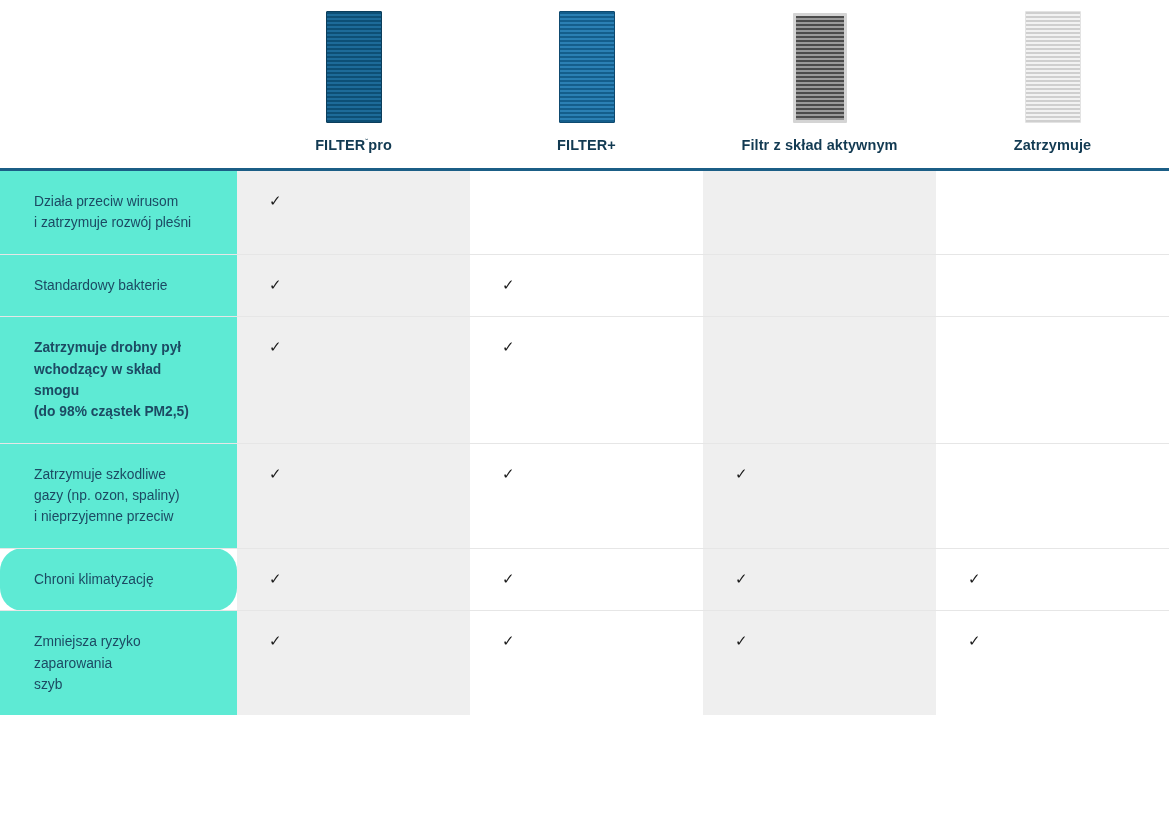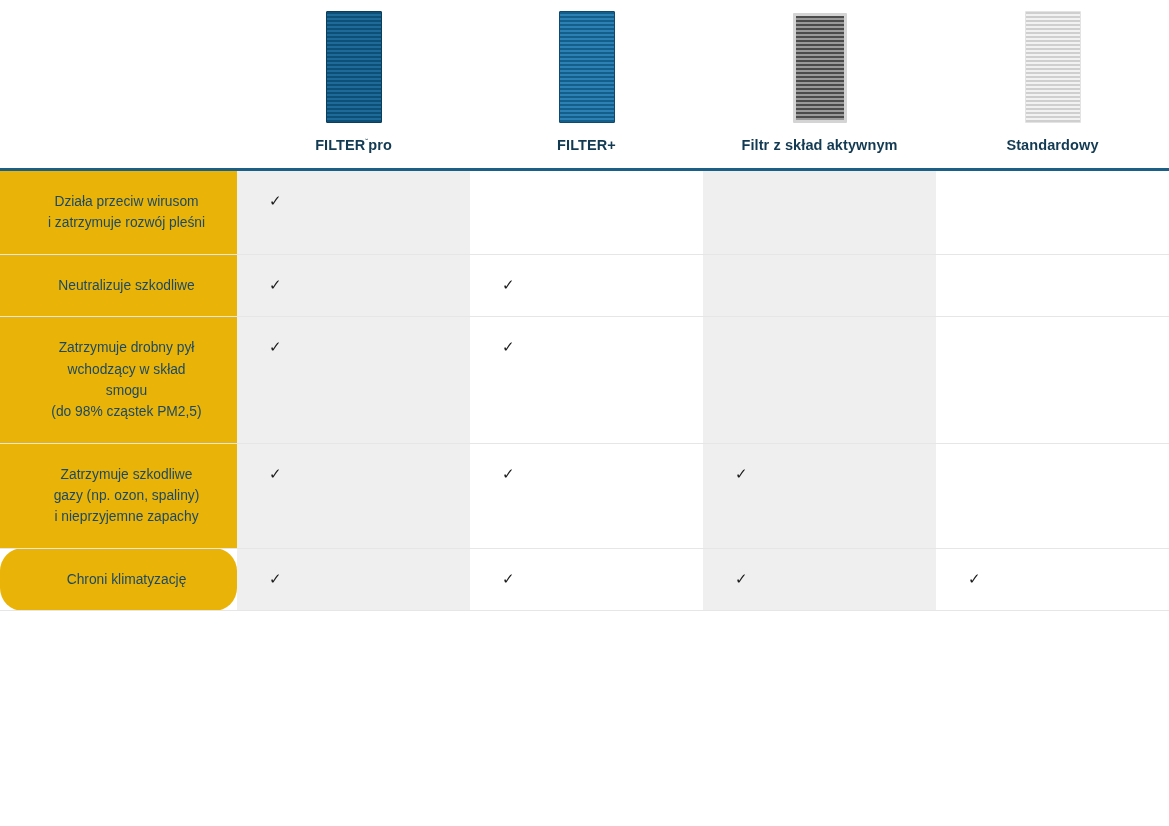--- a/index.html
+++ b/index.html
@@ -100,23 +100,22 @@
     vertical-align: super;
     font-weight: bold;
   }
   
   td.feature {
     padding: 20px 18px 20px 34px;
     font-size: 13.8px;
     line-height: 1.55;
     color: #1c4a63;
     vertical-align: top;
-    background: #eab308;
+    background: #5eead4;
     border-bottom: 1px solid #e6e6e6;
-    text-align: center;
   }
   td.mark {
     vertical-align: top;
     padding: 20px 0 20px 32px;
     border-bottom: 1px solid #e6e6e6;
   }
   td.mark.shaded { background: #efefef; }
   td.mark.plain  { background: #ffffff; }
   .check {
     font-size: 15px;
@@ -160,70 +159,79 @@
         <th class="head-cell">
           <div class="head-inner">
             <div class="filter-img img-carbon"></div>
             <div class="col-title">Filtr z skład aktywnym</div>
           </div>
         </th>
 
         <th class="head-cell">
           <div class="head-inner">
             <div class="filter-img img-standard"></div>
-            <div class="col-title">Standardowy</div>
+            <div class="col-title">Zatrzymuje</div>
           </div>
         </th>
       </tr>
     </thead>
     <tbody>
 
       <tr>
         <td class="feature" style="white-space: pre-line;">Działa przeciw wirusom
 i zatrzymuje rozwój pleśni</td>
         <td class="mark shaded"><span class="check">✓</span></td>
         <td class="mark plain"><span class="check empty"></span></td>
         <td class="mark shaded"><span class="check empty"></span></td>
         <td class="mark plain"><span class="check empty"></span></td>
       </tr>
 
       <tr>
-        <td class="feature" style="white-space: pre-line;">Neutralizuje szkodliwe</td>
+        <td class="feature" style="white-space: pre-line;">Standardowy bakterie</td>
         <td class="mark shaded"><span class="check">✓</span></td>
         <td class="mark plain"><span class="check">✓</span></td>
         <td class="mark shaded"><span class="check empty"></span></td>
         <td class="mark plain"><span class="check empty"></span></td>
       </tr>
 
       <tr>
-        <td class="feature" style="white-space: pre-line;">Zatrzymuje drobny pył
+        <td class="feature" style="white-space: pre-line; font-weight: bold;">Zatrzymuje drobny pył
 wchodzący w skład
 smogu
 (do 98% cząstek PM2,5)</td>
         <td class="mark shaded"><span class="check">✓</span></td>
         <td class="mark plain"><span class="check">✓</span></td>
         <td class="mark shaded"><span class="check empty"></span></td>
         <td class="mark plain"><span class="check empty"></span></td>
       </tr>
 
       <tr>
         <td class="feature" style="white-space: pre-line;">Zatrzymuje szkodliwe
 gazy (np. ozon, spaliny)
-i nieprzyjemne zapachy</td>
+i nieprzyjemne przeciw</td>
         <td class="mark shaded"><span class="check">✓</span></td>
         <td class="mark plain"><span class="check">✓</span></td>
         <td class="mark shaded"><span class="check">✓</span></td>
         <td class="mark plain"><span class="check empty"></span></td>
       </tr>
 
 
       <tr>
         <td class="feature" style="white-space: pre-line; border-radius: 23px;">Chroni klimatyzację</td>
         <td class="mark shaded"><span class="check">✓</span></td>
         <td class="mark plain"><span class="check">✓</span></td>
         <td class="mark shaded"><span class="check">✓</span></td>
         <td class="mark plain"><span class="check">✓</span></td>
       </tr>
 
+      <tr class="last">
+        <td class="feature" style="white-space: pre-line;">Zmniejsza ryzyko
+zaparowania
+szyb</td>
+        <td class="mark shaded"><span class="check">✓</span></td>
+        <td class="mark plain"><span class="check">✓</span></td>
+        <td class="mark shaded"><span class="check">✓</span></td>
+        <td class="mark plain"><span class="check">✓</span></td>
+      </tr>
 
     </tbody>
   </table>
 </div>
 
 </body></html>

